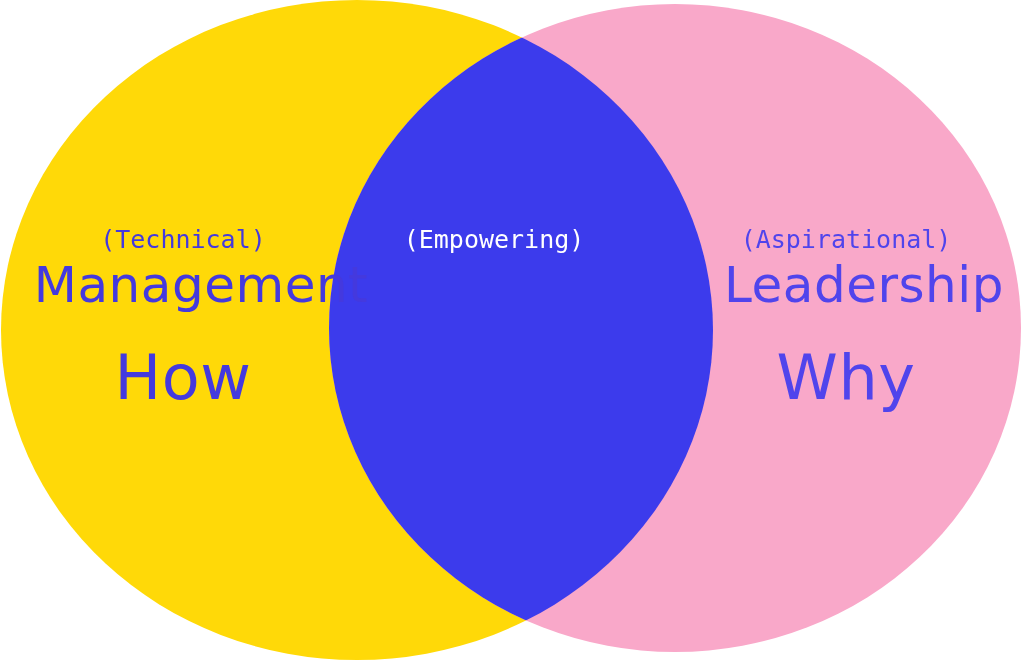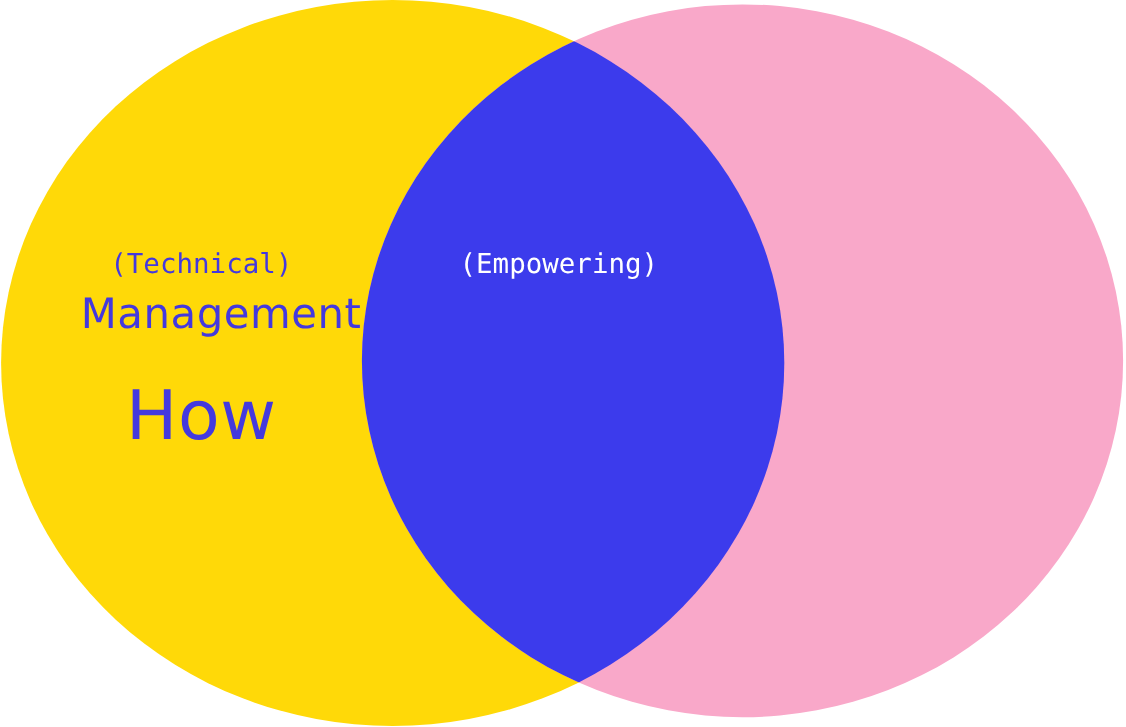--- a/index.html
+++ b/index.html
@@ -29,33 +29,33 @@
 
   .label-group {
     position: absolute;
     top: 224px;
     transform: translateX(-50%);
     text-align: center;
     white-space: nowrap;
     pointer-events: none;
   }
   .label-group.left   { left: 183px; color: var(--left-text, #4439DE); }
-  .label-group.middle { left: 508px; color: var(--overlap-text, #FFFFFF); }
+  .label-group.middle { left: 494px; color: var(--overlap-text, #FFFFFF); }
   .label-group.right  { left: 846px; color: var(--right-text, #5044EC); }
 
   .qualifier {
     font-family: "DejaVu Sans Mono", monospace;
     font-size: 25px;
     line-height: 32px;
     font-weight: 400;
   }
   .title {
     margin-top: 6px;
     font-family: "DejaVu Sans", "Liberation Sans", sans-serif;
-    font-size: 38px;
+    font-size: 50px;
     line-height: 46px;
     font-weight: 500;
     letter-spacing: 0.5px;
     margin-left: 36px;
   }
   .keyword {
     margin-top: 42px;
     font-family: "DejaVu Sans", "Liberation Sans", sans-serif;
     font-size: 62px;
     line-height: 56px;
@@ -87,14 +87,19 @@
   <div class="label-group left">
     <div class="qualifier">(Technical)</div>
     <div class="title">Management</div>
     <div class="keyword">How</div>
   </div>
 
   <div class="label-group middle">
     <div class="qualifier">(Empowering)</div>
   </div>
 
+  <div class="label-group right">
+    <div class="qualifier">(Aspirational)</div>
+    <div class="title">Leadership</div>
+    <div class="keyword">Why</div>
+  </div>
 
 </div>
 
 </body></html>

